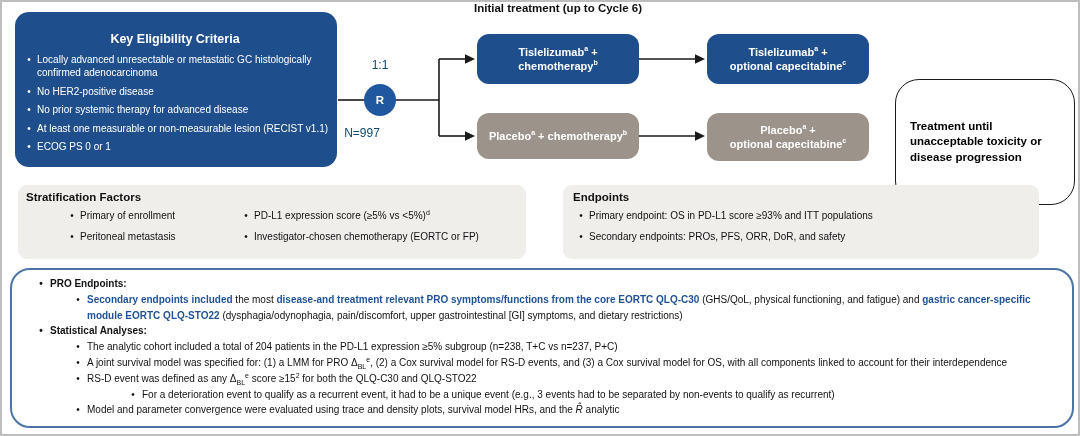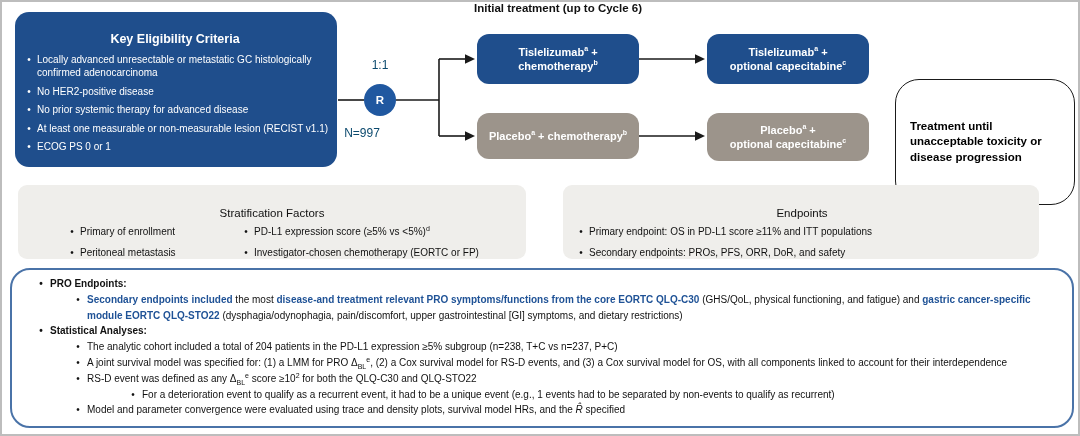--- a/index.html
+++ b/index.html
@@ -15,21 +15,21 @@
   .brow .blt{width:16px;flex:0 0 16px;text-align:center;}
   .brow .txt{flex:1;}
   .colhdr{position:absolute;z-index:2;font-weight:700;font-size:11.5px;color:#111;text-align:center;}
   .armbox{border-radius:12px;display:flex;align-items:center;justify-content:center;text-align:center;font-weight:700;font-size:11px;line-height:1.3;padding:2px 6px;}
   .rlabel{position:absolute;z-index:2;font-weight:400;font-size:12px;color:#0c4a6e;text-align:center;}
   .rcircle{position:absolute;z-index:2;left:362px;top:82px;width:32px;height:32px;border-radius:50%;background:#2058A0;color:#fff;font-weight:700;font-size:11.5px;display:flex;align-items:center;justify-content:center;}
   .contbox{left:893px;top:33px;width:180px;height:126px;border:1.6px solid #1a1a1a;border-radius:24px;background:#fff;display:flex;align-items:center;justify-content:center;text-align:left;font-weight:700;font-size:11.5px;line-height:1.35;padding:0 14px;margin-top:44px;}
   .grayband{background:#EFEEEB;border-radius:9px;}
   .strat{left:16px;top:183px;width:508px;height:74px;padding:6px 8px;}
   .endp{left:561px;top:183px;width:476px;height:74px;padding:6px 8px 6px 10px;}
-  .band-title{text-align:center;font-weight:400;font-size:11.5px;margin-bottom:5px;color:#111;margin-top:16px;}
+  .band-title{text-align:left;font-weight:700;font-size:11.5px;margin-bottom:5px;color:#111;}
   .band-list{font-size:10px;color:#111;line-height:1.5;}
   .strat-cols{position:relative;}
   .strat-col1{position:absolute;left:38px;top:0;width:170px;}
   .strat-col2{position:absolute;left:212px;top:0;width:270px;}
   .bold{font-weight:400;}
   .bluetext{font-weight:700;color:#1F5296;margin-top:11px;}
   .notes{left:8px;top:266px;width:1064px;height:160px;background:#fff;border:2px solid #4A73A8;border-radius:20px;padding:6px 26px 6px 0;font-size:10px;color:#111;line-height:15.8px;}
   .nrow{display:flex;}
   .nrow .blt{flex:0 0 18px;text-align:center;}
   .nrow .txt{flex:1;}
@@ -150,21 +150,21 @@
           </div>
       </div>
     </div>
   </div>
 
   <div class="box grayband endp">
     <div class="band-title">Endpoints</div>
     <div class="band-list">
       <div class="brow">
           <span class="blt">•</span>
-          <span class="txt"><span class="bold">Primary endpoint:</span><span> OS in PD-L1 score ≥11% and ITT populations</span></span>
+          <span class="txt"><span class="bold">Primary endpoint:</span><span> OS in PD-L1 score ≥93% and ITT populations</span></span>
         </div>
       <div class="brow">
           <span class="blt">•</span>
           <span class="txt"><span class="bold">Secondary endpoints:</span><span> PROs, PFS, ORR, DoR, and safety</span></span>
         </div>
     </div>
   </div>
 
   <div class="box notes">
 
@@ -190,27 +190,27 @@
       <span class="txt"><span>The </span><span class="bold">analytic cohort included a total of 204 patients</span><span> in the PD-L1 expression ≥5% subgroup (n=238, T+C vs n=237, P+C)</span></span>
     </div>
 
     <div class="nrow lvl2">
       <span class="blt">•</span>
       <span class="txt"><span class="bold">A joint survival model</span><span> was specified for: (1) a </span><span class="bold">LMM</span><span> for PRO Δ</span><sub>BL</sub><sup>e</sup><span>, (2) a </span><span class="bold">Cox survival model for RS-D</span><span> events, and (3) a </span><span class="bold">Cox survival model for OS,</span><span> with all components linked to account for their interdependence</span></span>
     </div>
 
     <div class="nrow lvl2">
       <span class="blt">•</span>
-      <span class="txt"><span>RS-D event was defined as any Δ</span><sub>BL</sub><sup>e</sup><span> score ≥10</span><sup>2</sup><span> for both the QLQ-C30 and QLQ-STO22</span></span>
+      <span class="txt"><span>RS-D event was defined as any Δ</span><sub>BL</sub><sup>e</sup><span> score ≥15</span><sup>2</sup><span> for both the QLQ-C30 and QLQ-STO22</span></span>
     </div>
 
     <div class="nrow lvl3">
       <span class="blt">•</span>
-      <span class="txt">For a deterioration event to qualify as a recurrent event, it had to be a unique event (e.g., 1 events had to be separated by non-events to qualify as recurrent)</span>
-    </div>
-
-    <div class="nrow lvl2">
-      <span class="blt">•</span>
-      <span class="txt"><span>Model and parameter convergence were evaluated using trace and density plots, survival model HRs, and the </span><span class="ital">R̂</span><span> specified</span></span>
+      <span class="txt">For a deterioration event to qualify as a recurrent event, it had to be a unique event (e.g., 3 events had to be separated by non-events to qualify as recurrent)</span>
+    </div>
+
+    <div class="nrow lvl2">
+      <span class="blt">•</span>
+      <span class="txt"><span>Model and parameter convergence were evaluated using trace and density plots, survival model HRs, and the </span><span class="ital">R̂</span><span> analytic</span></span>
     </div>
 
   </div>
 </div>
 
 </body></html>

